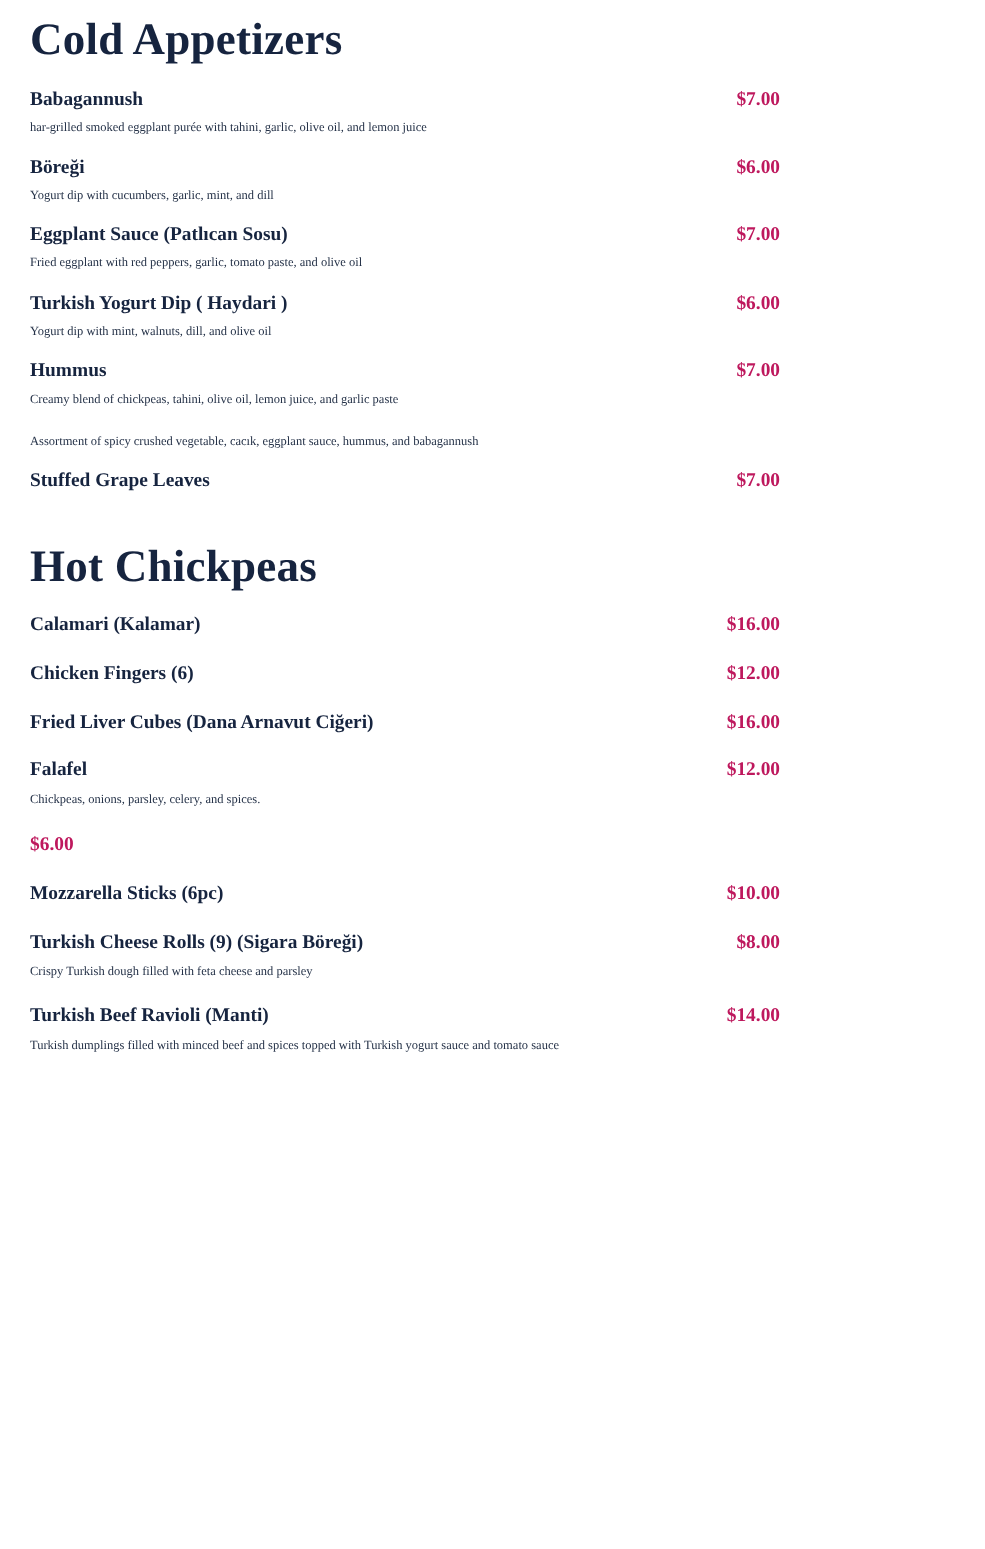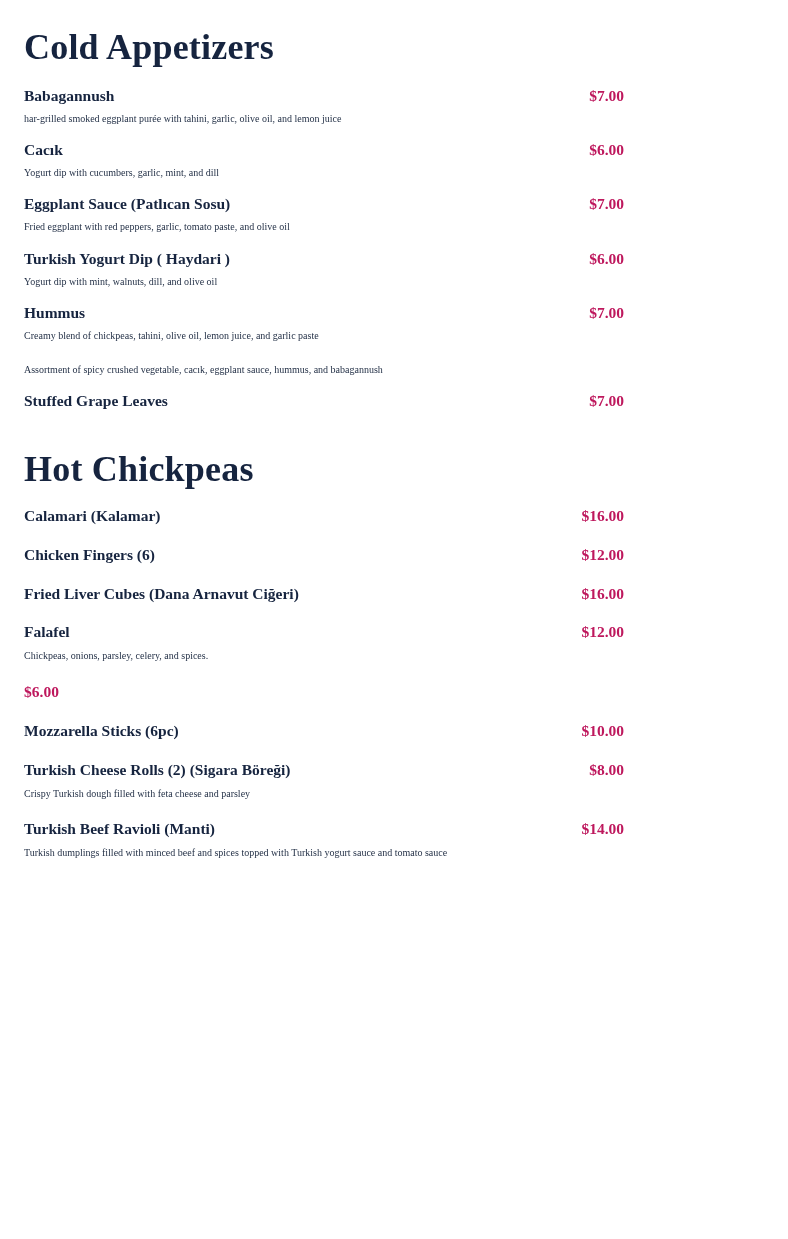--- a/index.html
+++ b/index.html
@@ -9,21 +9,21 @@
     background: #ffffff;
   }
   body {
     width: 788px;
     min-height: 1239px;
     font-family: "Liberation Serif", "DejaVu Serif", serif;
     color: #1d2a42;
   }
   .menu {
     width: 648px;
-    padding: 16px 24px;
+    padding: 0 24px;
   }
   .section-title {
     font-family: "Liberation Serif", "DejaVu Serif", serif;
     font-size: 36px;
     font-weight: 700;
     color: #16243f;
     letter-spacing: 0.2px;
     margin: 0;
     line-height: 1.1;
   }
@@ -83,21 +83,21 @@
       <div class="item">
         <div class="item-row">
           <span class="item-name">Babagannush</span>
           <span class="item-price">$7.00</span>
         </div>
         <div class="item-desc">har-grilled smoked eggplant purée with tahini, garlic, olive oil, and lemon juice</div>
       </div>
 
       <div class="item">
         <div class="item-row">
-          <span class="item-name">Cacık</span>
+          <span class="item-name">Böreği</span>
           <span class="item-price">$6.00</span>
         </div>
         <div class="item-desc">Yogurt dip with cucumbers, garlic, mint, and dill</div>
       </div>
 
       <div class="item">
         <div class="item-row">
           <span class="item-name">Eggplant Sauce (Patlıcan Sosu)</span>
           <span class="item-price">$7.00</span>
         </div>
@@ -181,21 +181,21 @@
       <div class="item">
         <div class="item-row">
           <span class="item-name">Mozzarella Sticks (6pc)</span>
           <span class="item-price">$10.00</span>
         </div>
 
       </div>
 
       <div class="item">
         <div class="item-row">
-          <span class="item-name">Turkish Cheese Rolls (2) (Sigara Böreği)</span>
+          <span class="item-name">Turkish Cheese Rolls (9) (Sigara Böreği)</span>
           <span class="item-price">$8.00</span>
         </div>
         <div class="item-desc">Crispy Turkish dough filled with feta cheese and parsley</div>
       </div>
 
       <div class="item">
         <div class="item-row">
           <span class="item-name">Turkish Beef Ravioli (Manti)</span>
           <span class="item-price">$14.00</span>
         </div>

